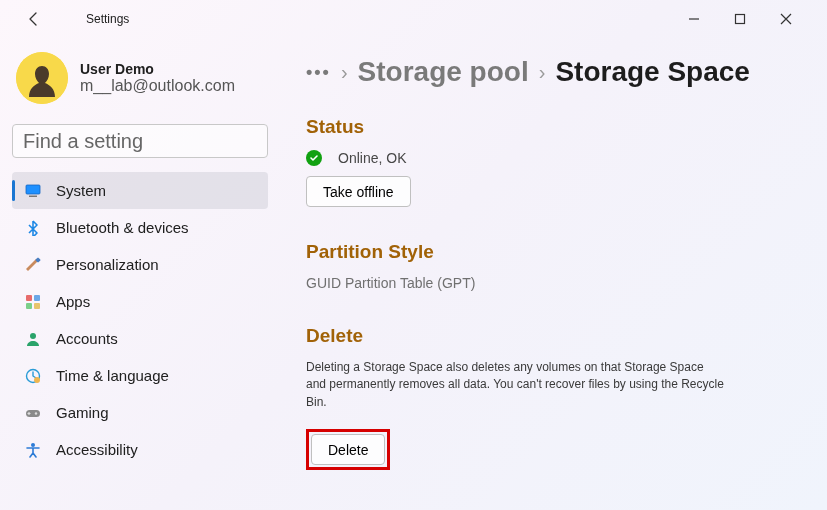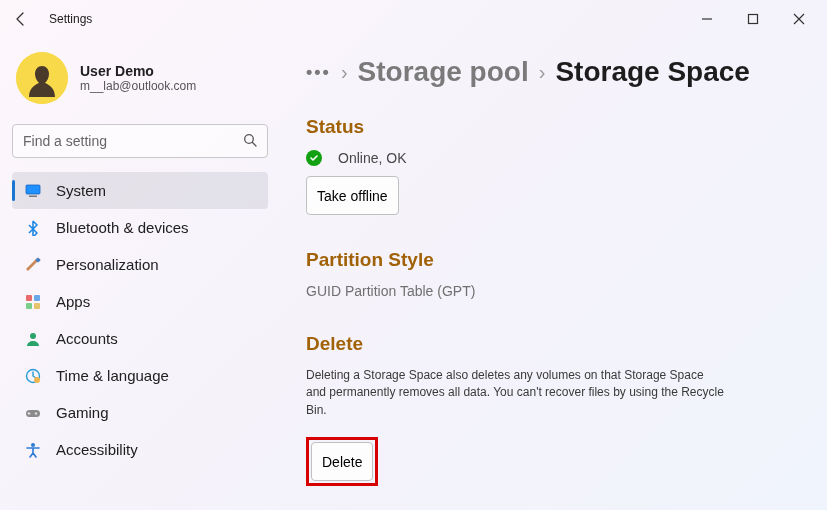--- a/index.html
+++ b/index.html
@@ -9,21 +9,22 @@
     width: 827px;
     height: 510px;
     overflow: hidden;
     color: #202020;
     font-size: 14px;
   }
   .titlebar {
     height: 38px;
     display: flex;
     align-items: center;
-    padding: 0 5px;
+    padding: 0 18px;
+    gap: 24px;
   }
   .back-arrow {
     width: 32px; height: 32px;
     display: flex; align-items: center; justify-content: center;
     cursor: pointer;
     font-size: 16px;
     color: #333;
   }
   .title-text {
     font-size: 12px;
@@ -59,32 +60,32 @@
   }
   .avatar {
     width: 52px; height: 52px;
     border-radius: 50%;
     background: #f8d94a;
     display:flex; align-items:flex-end; justify-content:center;
     overflow:hidden;
   }
   .avatar svg { display:block; }
   .profile-name { font-size: 14px; font-weight: 600; }
-  .profile-email { font-size: 12px; color: #555; }
+  .profile-email { font-size: 16px; color: #555; }
   .search-wrap {
     display:flex; align-items:center;
     border: 1px solid #c8c8c8;
     border-radius: 4px;
     background: rgba(255,255,255,0.55);
     height: 34px;
     margin: 4px 0 14px 0;
   }
   .search-input {
     flex:1; border:none; background:transparent;
-    padding: 0 10px; font-size: 14px; outline:none;
+    padding: 0 10px; font-size: 20px; outline:none;
     color:#a16207;
   }
   .search-input::placeholder{ color:#666; }
   .search-icon {
     padding: 0 10px; color:#555;
   }
   .nav-item {
     height: 37px;
     display:flex; align-items:center;
     gap: 14px;
@@ -124,21 +125,21 @@
   .bc-current { color:#1d1d1d; font-weight:600;}
   .section-title { font-size:19px; font-weight:700; margin-bottom:12px; color:#a16207;}
   .status-row { display:flex; align-items:center; gap:16px; margin-bottom:10px; color:#474747;}
   .status-badge {
     width:16px;height:16px;border-radius:50%;
     background:#11a111;display:flex;align-items:center;justify-content:center;
   }
   .status-badge svg{display:block;}
   .btn {
     display:inline-flex; align-items:center;
-    height:39px; padding: 0 10px;
+    height:31px; padding: 0 16px;
     border:1px solid #c0c0c0; border-radius:4px;
     background: rgba(255,255,255,0.8);
     font-size:14px; cursor:pointer;
   }
   .section-gap { height: 34px; }
   .muted { color:#707070; font-size:14px; }
   .desc { color:#3a3a3a; font-size:12px; line-height:1.45; max-width:420px; margin-top:10px;}
   .highlight-box {
     display:inline-block;
     border: 3px solid #d60000;

